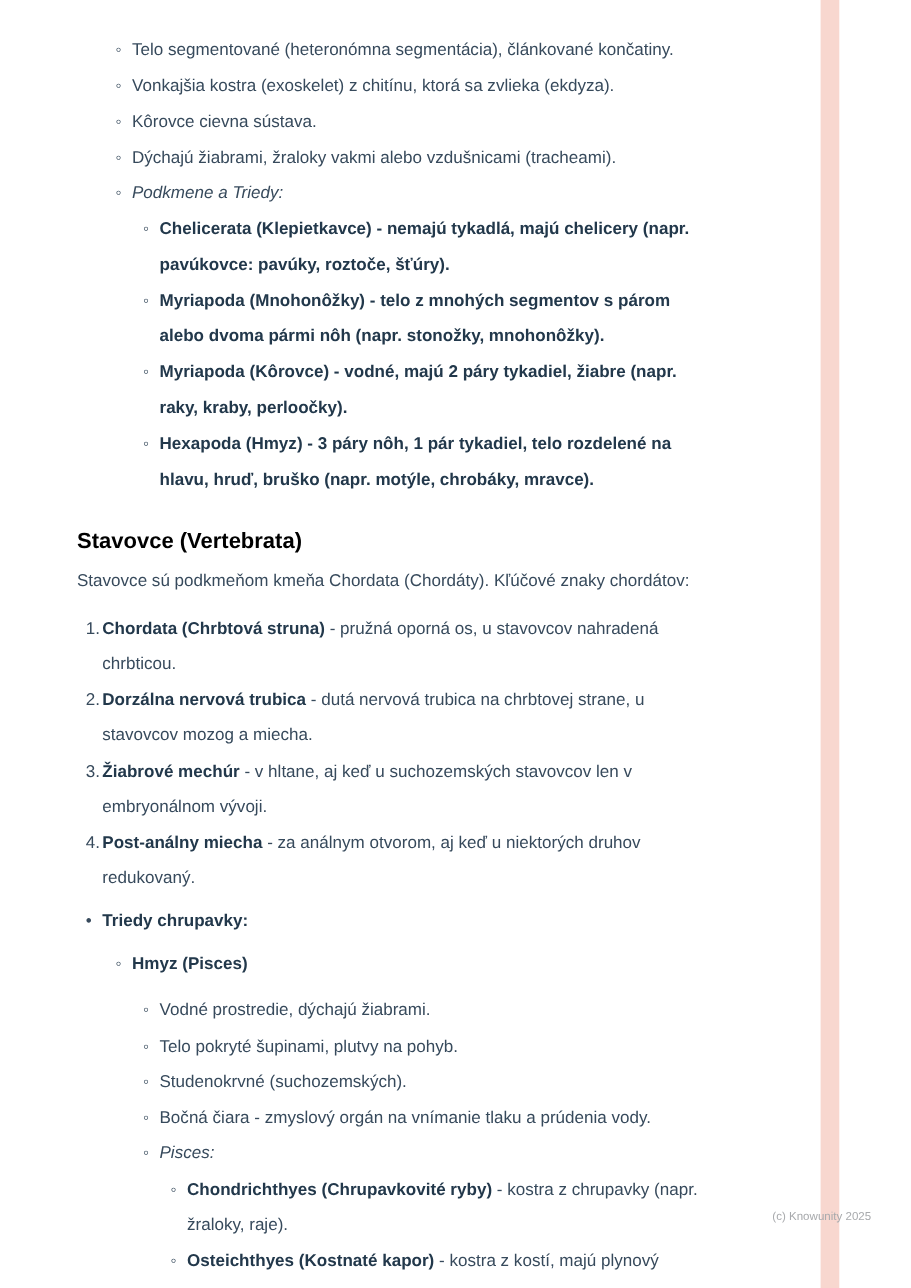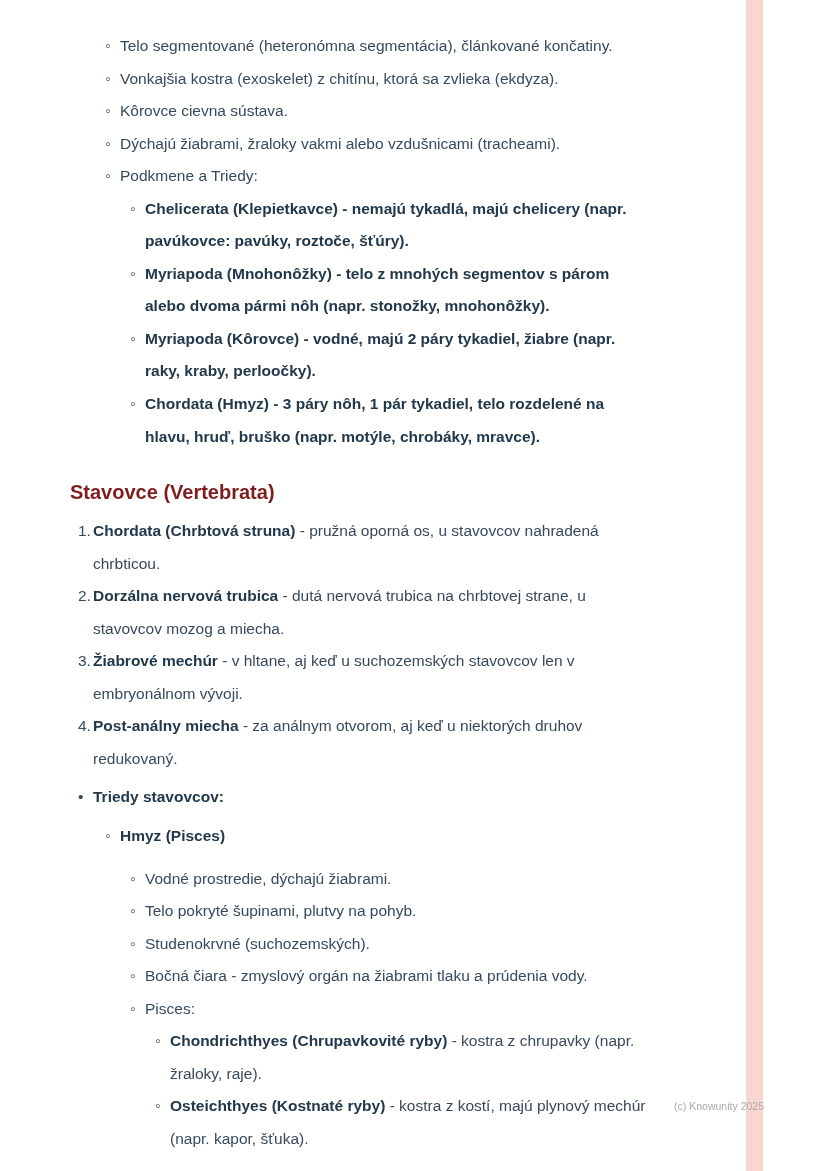--- a/index.html
+++ b/index.html
@@ -15,36 +15,36 @@
     background:#f8d7cf; z-index:1;
   }
   .content {
     position:absolute; left:70px; top:30px; width:580px;
     color:#374a5c; font-size:15.5px; line-height:2.1; z-index:2;
   }
   .li { display:flex; align-items:flex-start; }
   .mk { flex:0 0 15px; color:#374a5c; }
   .body { flex:1 1 auto; min-width:0; }
   .b { font-weight:700; color:#22384b; }
-  .it { }
+  .it { font-style:italic; }
   ul, ol { list-style:none; }
   .ul.a  { padding-left:35px; }        
   .ul.b  { padding-left:10px; }        
   .ol    { padding-left:8px; margin-top:10px; }
   .ul.zero { padding-left:8px; margin-top:6px; }
   .ul.a2 { padding-left:12px; margin-top:6px; }
   .ul.c  { padding-left:10px; margin-top:10px; }
   .ul.d  { padding-left:10px; }
   .h {
-    color:#7f1d1d; font-size:20px; font-weight:700; line-height:1.3;
+    color:#000000; font-size:20px; font-weight:700; line-height:1.3;
     margin-top:26px; margin-bottom:8px;
   }
   .intro { margin:0; }
   .watermark {
-    position:absolute; right:64px; top:1101px;
+    position:absolute; right:36px; top:1101px;
     color:#a8aaad; font-size:10.5px; line-height:1; z-index:3;
   }
 </style>
 </head>
 <body>
 
 <div class="page">
   <div class="stripe"></div>
 
   <div class="content">
@@ -79,28 +79,29 @@
             <li class="li">
               <span class="mk">◦</span>
               <div class="body"><span class="b">Myriapoda (Mnohonôžky)</span><span> - telo z mnohých segmentov s párom alebo dvoma pármi nôh (napr. stonožky, mnohonôžky).</span></div>
             </li>
             <li class="li">
               <span class="mk">◦</span>
               <div class="body"><span class="b">Myriapoda (Kôrovce)</span><span> - vodné, majú 2 páry tykadiel, žiabre (napr. raky, kraby, perloočky).</span></div>
             </li>
             <li class="li">
               <span class="mk">◦</span>
-              <div class="body"><span class="b">Chordata (Hmyz)</span><span> - 3 páry nôh, 1 pár tykadiel, telo rozdelené na hlavu, hruď, bruško (napr. motýle, chrobáky, mravce).</span></div>
+              <div class="body"><span class="b">Hexapoda (Hmyz)</span><span> - 3 páry nôh, 1 pár tykadiel, telo rozdelené na hlavu, hruď, bruško (napr. motýle, chrobáky, mravce).</span></div>
             </li>
           </ul>
         </div>
       </li>
     </ul>
 
     <h2 class="h">Stavovce (Vertebrata)</h2>
+    <p class="intro">Stavovce sú podkmeňom kmeňa Chordata (Chordáty). Kľúčové znaky chordátov:</p>
 
     <ol class="ol">
       <li class="li">
         <span class="mk">1.</span>
         <div class="body"><span class="b">Chordata (Chrbtová struna)</span><span> - pružná oporná os, u stavovcov nahradená chrbticou.</span></div>
       </li>
       <li class="li">
         <span class="mk">2.</span>
         <div class="body"><span class="b">Dorzálna nervová trubica</span><span> - dutá nervová trubica na chrbtovej strane, u stavovcov mozog a miecha.</span></div>
       </li>
@@ -111,21 +112,21 @@
       <li class="li">
         <span class="mk">4.</span>
         <div class="body"><span class="b">Post-análny miecha</span><span> - za análnym otvorom, aj keď u niektorých druhov redukovaný.</span></div>
       </li>
     </ol>
 
     <ul class="ul zero">
       <li class="li">
         <span class="mk">•</span>
         <div class="body">
-          <span class="b">Triedy stavovcov:</span>
+          <span class="b">Triedy chrupavky:</span>
 
           <ul class="ul a2">
             <li class="li">
               <span class="mk">◦</span>
               <div class="body">
                 <span class="b">Hmyz (Pisces)</span>
 
                 <ul class="ul c">
                   <li class="li">
                     <span class="mk">◦</span>
@@ -134,35 +135,35 @@
                   <li class="li">
                     <span class="mk">◦</span>
                     <div class="body">Telo pokryté šupinami, plutvy na pohyb.</div>
                   </li>
                   <li class="li">
                     <span class="mk">◦</span>
                     <div class="body">Studenokrvné (suchozemských).</div>
                   </li>
                   <li class="li">
                     <span class="mk">◦</span>
-                    <div class="body">Bočná čiara - zmyslový orgán na žiabrami tlaku a prúdenia vody.</div>
+                    <div class="body">Bočná čiara - zmyslový orgán na vnímanie tlaku a prúdenia vody.</div>
                   </li>
 
                   <li class="li">
                     <span class="mk">◦</span>
                     <div class="body">
                       <span class="it">Pisces:</span>
                       <ul class="ul d">
                         <li class="li">
                           <span class="mk">◦</span>
                           <div class="body"><span class="b">Chondrichthyes (Chrupavkovité ryby)</span><span> - kostra z chrupavky (napr. žraloky, raje).</span></div>
                         </li>
                         <li class="li">
                           <span class="mk">◦</span>
-                          <div class="body"><span class="b">Osteichthyes (Kostnaté ryby)</span><span> - kostra z kostí, majú plynový mechúr (napr. kapor, šťuka).</span></div>
+                          <div class="body"><span class="b">Osteichthyes (Kostnaté kapor)</span><span> - kostra z kostí, majú plynový mechúr (napr. kapor, šťuka).</span></div>
                         </li>
                       </ul>
                     </div>
                   </li>
                 </ul>
 
               </div>
             </li>
           </ul>
 

